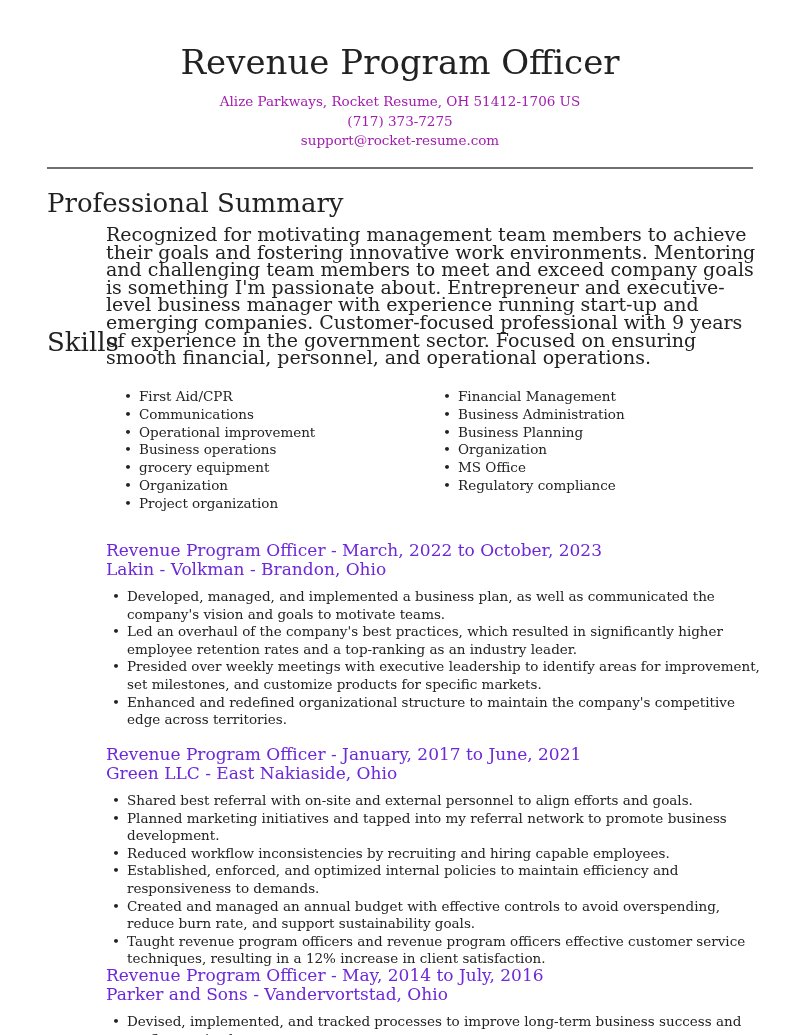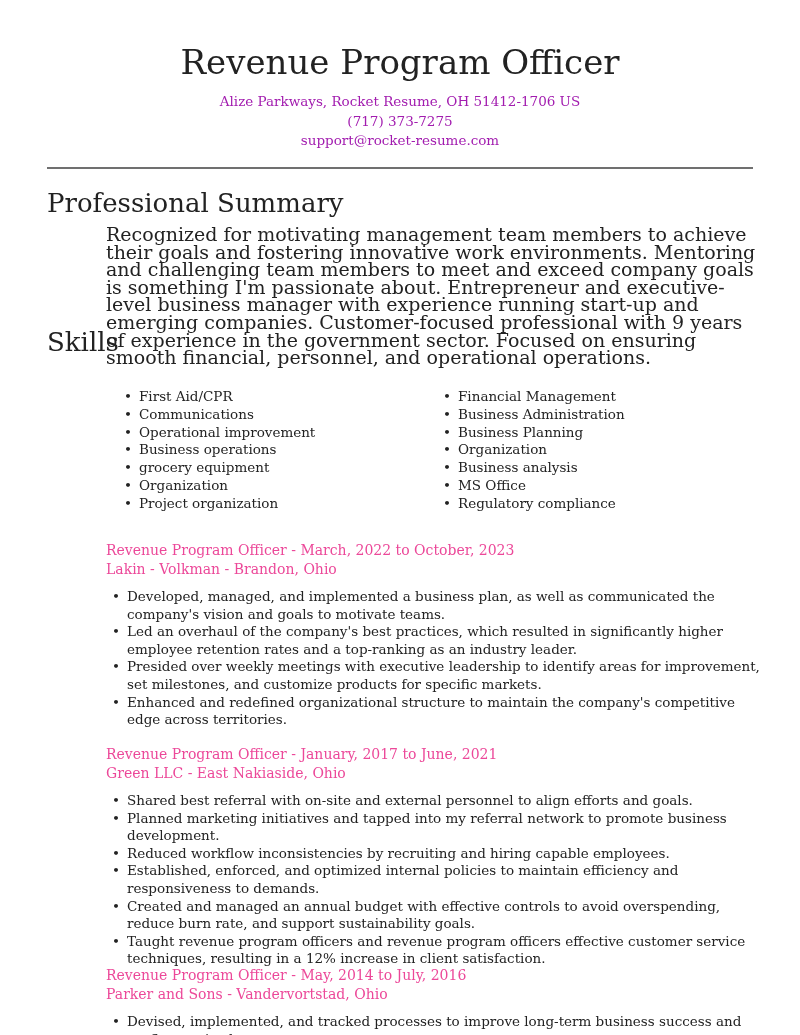--- a/index.html
+++ b/index.html
@@ -26,21 +26,21 @@
       position: absolute; left: 106px; top: 226px; width: 650px;
       font-size: 19px; line-height: 17.6px; color: #222;
     }
 
     .skills { position: absolute; left: 106px; top: 388px; width: 650px; display: flex; justify-content: flex-end; }
     .skills ul { list-style: none; width: 319px; }
     .skills li { position: relative; padding-left: 21px; font-size: 13.5px; line-height: 17.8px; color: #222; }
     .skills li::before { content: "•"; position: absolute; left: 6px; top: 0; }
 
     .job { position: absolute; left: 106px; width: 660px; }
-    .job-head { font-size: 14px; line-height: 19px; color: #ec4899; }
+    .job-head { font-size: 17px; line-height: 19px; color: #6d28d9; }
     .job-bullets { list-style: none; margin-top: 9px; }
     .job-bullets li { position: relative; padding-left: 21px; font-size: 13.5px; line-height: 17.6px; color: #222; }
     .job-bullets li::before { content: "•"; position: absolute; left: 6px; top: 0; }
   </style>
 </head>
 <body>
 
 <div class="page">
 
   <div class="header">
@@ -66,21 +66,20 @@
       <li>Business operations</li>
       <li>grocery equipment</li>
       <li>Organization</li>
       <li>Project organization</li>
     </ul>
     <ul>
       <li>Financial Management</li>
       <li>Business Administration</li>
       <li>Business Planning</li>
       <li>Organization</li>
-      <li>Business analysis</li>
       <li>MS Office</li>
       <li>Regulatory compliance</li>
     </ul>
   </div>
 
 
   <div class="job" style="top:541px;">
     <div class="job-head">Revenue Program Officer - March, 2022 to October, 2023</div>
     <div class="job-head">Lakin - Volkman - Brandon, Ohio</div>
     <ul class="job-bullets">

